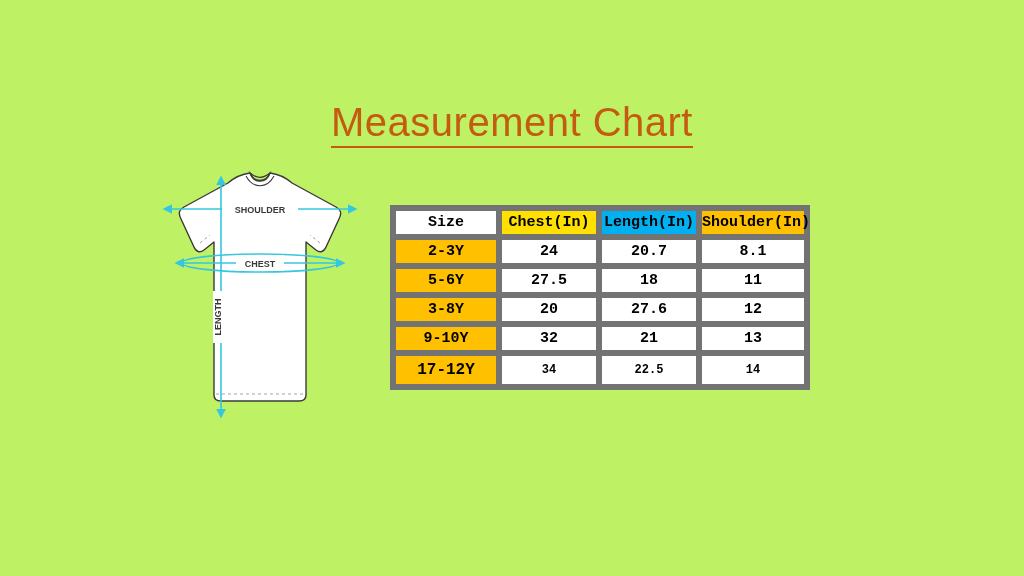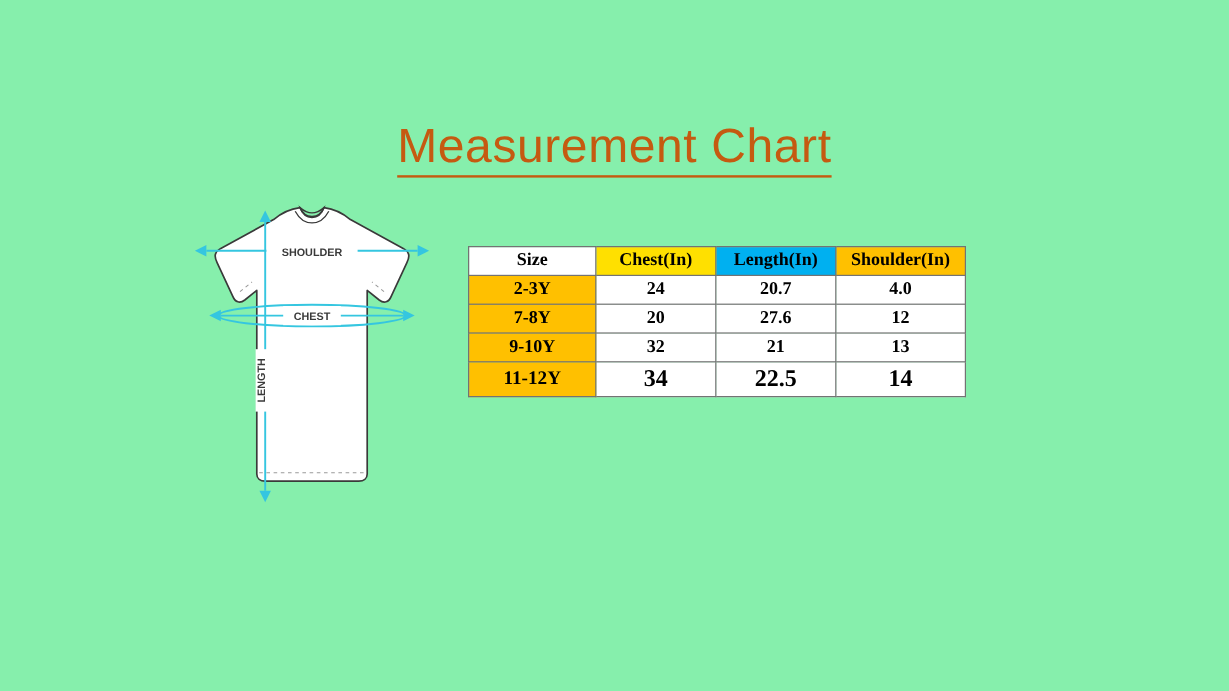--- a/index.html
+++ b/index.html
@@ -10,21 +10,21 @@
   body {
     width: 1024px;
     height: 576px;
     position: relative;
     font-family: "Liberation Sans", sans-serif;
     overflow: hidden;
   }
   .page {
     position: absolute;
     inset: 0;
-    background: #86efac;
+    background: #bef264;
   }
   
   .title {
     position: absolute;
     top: 100px;
     left: 0;
     width: 1024px;
     text-align: center;
     font-size: 40px;
     font-weight: 400;
@@ -53,42 +53,42 @@
     top: 205px;
     width: 414px;
   }
   table.size-chart {
     border-collapse: collapse;
     width: 414px;
     table-layout: fixed;
   }
   table.size-chart td,
   table.size-chart th {
-    border: 1px solid #737373;
+    border: 6px solid #737373;
     text-align: center;
     font-size: 15px;
     font-weight: bold;
     color: #000000;
     height: 23px;
     padding: 0;
-    font-family: Liberation Serif, serif;
+    font-family: Liberation Mono, monospace;
   }
   col.c-size { width: 106px; }
   col.c-chest { width: 100px; }
   col.c-length { width: 100px; }
   col.c-shoulder { width: 108px; }
 
   thead th.h-size { background: #ffffff; }
   thead th.h-chest { background: #ffe000; }
   thead th.h-length { background: #00b0f0; }
   thead th.h-shoulder { background: #ffc000; }
 
   tbody td.size-cell { background: #ffc000; }
   tbody td.val-cell { background: #ffffff; margin-top: 48px; }
-  tbody tr.last td { height: 28px; font-size: 20px; }
+  tbody tr.last td { height: 28px; font-size: 12px; }
   tbody tr.last td.size-cell { font-size: 16px; }
 </style>
 </head>
 <body>
 
 <div class="page">
 
   <div class="title">
     <span>Measurement Chart</span>
   </div>
@@ -163,36 +163,42 @@
           <th class="h-chest">Chest(In)</th>
           <th class="h-length">Length(In)</th>
           <th class="h-shoulder">Shoulder(In)</th>
         </tr>
       </thead>
       <tbody>
         <tr>
           <td class="size-cell">2-3Y</td>
           <td class="val-cell">24</td>
           <td class="val-cell">20.7</td>
-          <td class="val-cell">4.0</td>
-        </tr>
-        <tr>
-          <td class="size-cell">7-8Y</td>
+          <td class="val-cell">8.1</td>
+        </tr>
+        <tr>
+          <td class="size-cell">5-6Y</td>
+          <td class="val-cell">27.5</td>
+          <td class="val-cell">18</td>
+          <td class="val-cell">11</td>
+        </tr>
+        <tr>
+          <td class="size-cell">3-8Y</td>
           <td class="val-cell">20</td>
           <td class="val-cell">27.6</td>
           <td class="val-cell">12</td>
         </tr>
         <tr>
           <td class="size-cell">9-10Y</td>
           <td class="val-cell">32</td>
           <td class="val-cell">21</td>
           <td class="val-cell">13</td>
         </tr>
         <tr class="last">
-          <td class="size-cell">11-12Y</td>
+          <td class="size-cell">17-12Y</td>
           <td class="val-cell">34</td>
           <td class="val-cell">22.5</td>
           <td class="val-cell">14</td>
         </tr>
       </tbody>
     </table>
   </div>
 
 </div>
 

